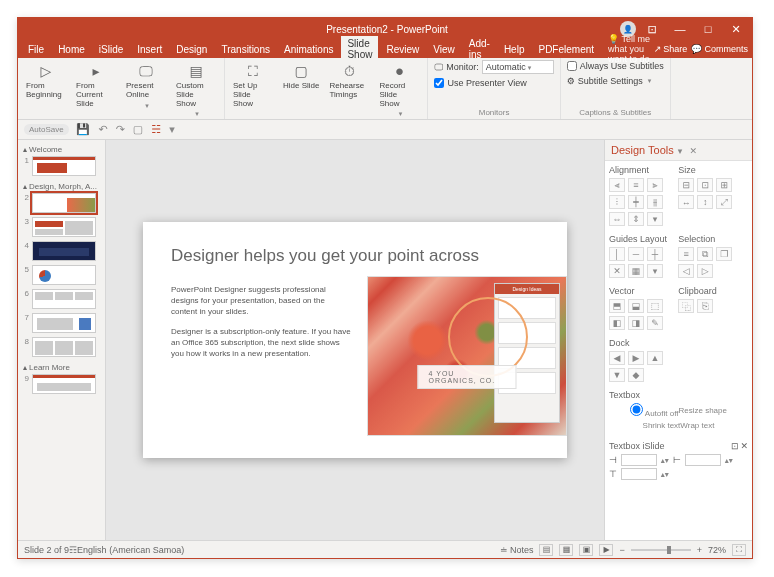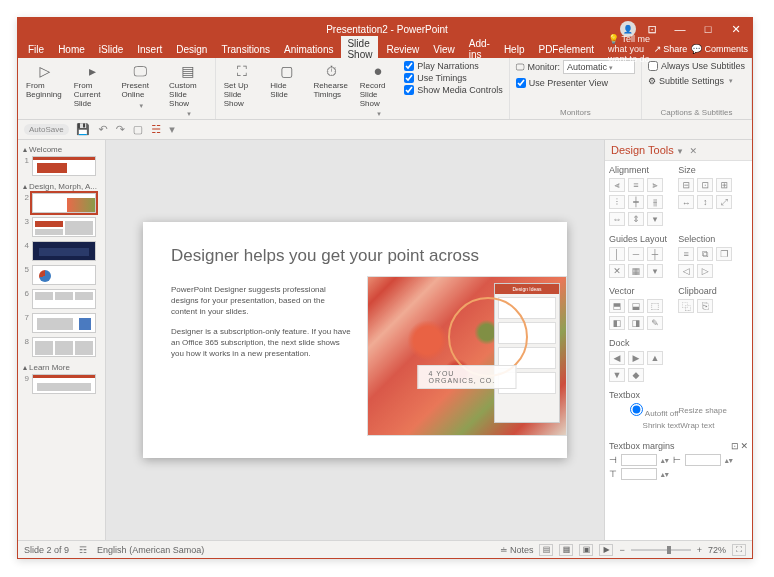--- a/index.html
+++ b/index.html
@@ -74,21 +74,21 @@
 .dgroup .t { font-size: 9px; color: #666; margin-bottom: 3px; }
 .dgroup .grid { display: grid; grid-template-columns: repeat(3, 16px); gap: 3px; }
 .dgroup .grid .db { width: 16px; height: 14px; border: 1px solid #ddd; display: flex; align-items: center; justify-content: center; font-size: 9px; color: #888; cursor: pointer; background: #fafafa; }
 .wide { width: 100%; }
 .trow { display: flex; align-items: center; justify-content: center; font-size: 8px; color: #888; margin: 3px 0; }
 .spin { display: flex; align-items: center; gap: 4px; font-size: 9px; margin: 2px 0; }
 .spin .fld { border: 1px solid #ccc; width: 36px; height: 12px; background: #fff; }
 .spin .arr { font-size: 8px; color: #888; }
 
 
-.status { height: 18px; background: #f3f2f0; border-top: 1px solid #d6d6d6; display: flex; align-items: center; padding: 0 6px; font-size: 9px; color: #666; gap: 10px; }
+.status { height: 18px; background: #f3f2f0; border-top: 1px solid #d6d6d6; display: flex; align-items: center; padding: 0 6px; font-size: 9px; color: #666; }
 .status .right { margin-left: auto; display: flex; align-items: center; gap: 6px; }
 .status .vbtn { width: 14px; height: 12px; border: 1px solid #ccc; cursor: pointer; font-size: 8px; display: inline-flex; align-items: center; justify-content: center; }
 .zoomslider { width: 60px; height: 2px; background: #ccc; position: relative; }
 .zoomslider .h { position: absolute; top: -3px; left: 60%; width: 4px; height: 8px; background: #888; }
 .caret::after { content: "▾"; font-size: 7px; margin-left: 2px; color: #888; }
 </style>
 </head>
 <body>
 
 <div class="window">
@@ -167,34 +167,20 @@
         <div class="rbtn">
             <span class="ic">⏱</span>
             <span class="lbl">Rehearse
 Timings</span>
           </div>
         <div class="rbtn caret">
             <span class="ic">⏺</span>
             <span class="lbl">Record Slide
 Show</span>
           </div>
-        <div style="display:flex;flex-direction:column;">
-          <label class="chkrow">
-              <input type="checkbox" checked="" style="">
-              <span>Play Narrations</span>
-            </label>
-          <label class="chkrow">
-              <input type="checkbox" checked="" style="">
-              <span>Use Timings</span>
-            </label>
-          <label class="chkrow">
-              <input type="checkbox" checked="" style="">
-              <span>Show Media Controls</span>
-            </label>
-        </div>
       </div>
       <div class="rlabel">Set Up</div>
     </div>
     <div class="rgroup">
       <div style="display:flex;flex-direction:column;gap:3px;">
         <div class="selbox">
           <span>🖵</span>
           <span>Monitor:</span>
           <span class="fauxsel caret">Automatic</span>
         </div>
@@ -408,21 +394,21 @@
               <span><input type="radio" checked="" style=""> <span>Autofit off</span></span>
               <span>Resize shape</span>
             </div>
           <div class="trow">
               <span>Shrink text</span>
               <span>Wrap text</span>
             </div>
         </div>
         <div class="dgroup wide">
           <div class="t" style="display:flex;justify-content:space-between;">
-              <span>Textbox margins</span>
+              <span>Textbox iSlide</span>
               <span style="display:flex;gap:2px;">
                 <span class="db">⊡</span>
                 <span class="db">✕</span>
               </span>
             </div>
           <div class="spin">
               <span>⊣</span>
               <span class="fld"></span>
               <span class="arr">▴▾</span> 
               <span>⊢</span>

